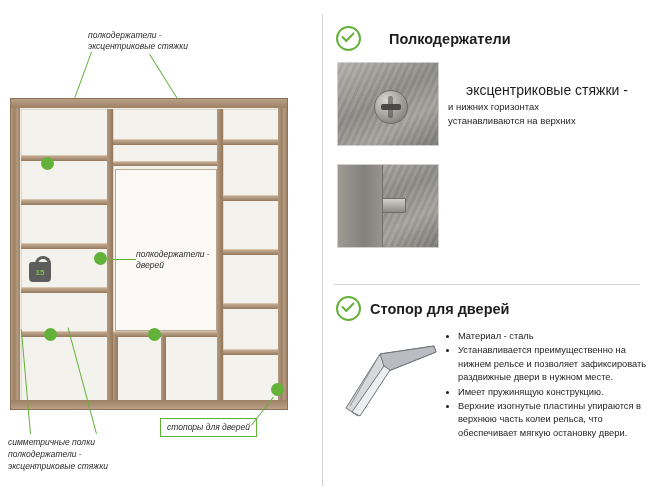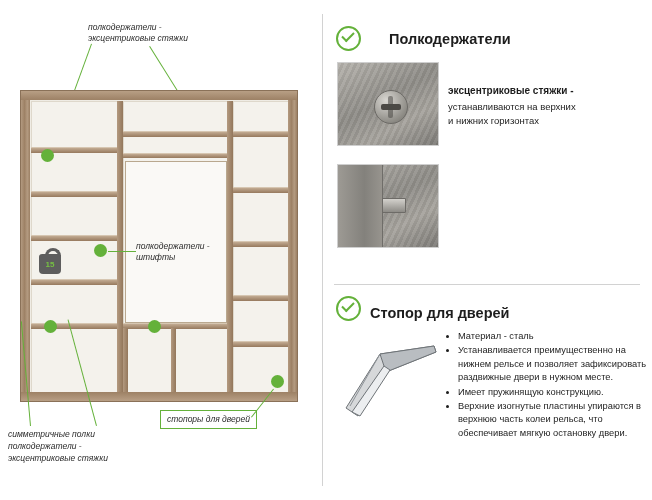--- a/index.html
+++ b/index.html
@@ -16,32 +16,31 @@
   .page {
     position: relative;
     width: 652px;
     height: 500px;
   }
 
   
   .left-panel {
     position: absolute;
     left: 0;
-    top: 4px;
+    top: 12px;
     width: 322px;
     height: 445px;
   }
 
   .wardrobe {
     position: absolute;
     left: 10px;
     top: 86px;
     width: 278px;
     height: 312px;
-    margin-left: 10px;
   }
   
   .carcass {
     position: absolute;
     inset: 0;
     background: #a98e74;
     border: 1px solid #8a7158;
   }
   .carcass-inner {
     position: absolute;
@@ -261,24 +260,25 @@
     top: 33px;
     width: 22px;
     height: 13px;
     background: linear-gradient(180deg,#d3d1cc,#8d8b86);
     border: 1px solid #6d6b67;
     border-radius: 1px;
   }
 
   .cap-title {
     position: absolute;
-    font-size: 10px;
-    font-weight: bold;
+    font-size: 14px;
+    font-weight: normal;
     color: #1d1d1d;
     line-height: 13px;
+    text-align: center;
   }
   .cap-text {
     position: absolute;
     font-size: 9.5px;
     color: #1d1d1d;
     line-height: 14px;
   }
 
   .bullets {
     position: absolute;
@@ -359,21 +359,21 @@
     </div>
 
     <div class="dot" style="left:41px; top:145px;"></div>
     <div class="dot" style="left:94px; top:240px;"></div>
     <div class="dot" style="left:44px; top:316px;"></div>
     <div class="dot" style="left:148px; top:316px;"></div>
     <div class="dot" style="left:271px; top:371px;"></div>
 
     <div class="lbl" style="left:136px; top:237px;">
       <div>полкодержатели -</div>
-      <div>штифты</div>
+      <div>дверей</div>
     </div>
     <div class="lead" style="left:108px; top:247px; width:28px;"></div>
 
     <div class="lbl-box" style="left:160px; top:406px;">стопоры для дверей</div>
     <div class="lead" style="left:251px; top:413px; width:36px; transform:rotate(-52deg);"></div>
 
     <div class="lbl" style="left:8px; top:424px; line-height:12px;">
       <div>симметричные полки</div>
       <div>полкодержатели -</div>
       <div>эксцентриковые стяжки</div>
@@ -391,33 +391,33 @@
       <div class="check-circle"></div>
       <div class="section-title">Полкодержатели</div>
     </div>
 
     <div class="photo" style="left:3px; top:62px; width:100px; height:82px;">
       <div class="bgtex"></div>
       <div class="cam"></div>
     </div>
     <div class="cap-title" style="left:114px; top:84px; width:198px;">эксцентриковые стяжки -</div>
     <div class="cap-text" style="left:114px; top:100px; width:200px;">
+      <div>и нижних горизонтах</div>
       <div>устанавливаются на верхних</div>
-      <div>и нижних горизонтах</div>
     </div>
 
     <div class="photo" style="left:3px; top:164px; width:100px; height:82px;">
       <div class="bgtex"></div>
       <div class="pin-plate"></div>
       <div class="pin"></div>
     </div>
     <div class="cap-text" style="left:114px; top:204px; width:200px;">
     </div>
 
-    <div class="section-head" style="left:2px; top:296px;align-items:flex-end;">
+    <div class="section-head" style="left:2px; top:296px;">
       <div class="check-circle"></div>
       <div class="section-title">Стопор для дверей</div>
     </div>
   </div>
 
   <div class="stopper-art">
     <svg width="100" height="88" viewBox="0 0 100 88">
       <path d="M94 10 L40 18 L6 72 L18 80 L46 36 L96 16 Z" fill="#d6d8da" stroke="#6f7478" stroke-width="1"></path>
       <path d="M94 10 L40 18 L46 36 L96 16 Z" fill="#b9bdc1" stroke="#6f7478" stroke-width="1"></path>
       <path d="M12 76 L44 30 L50 34 L20 80 Z" fill="#eceef0" stroke="#6f7478" stroke-width="1"></path>

